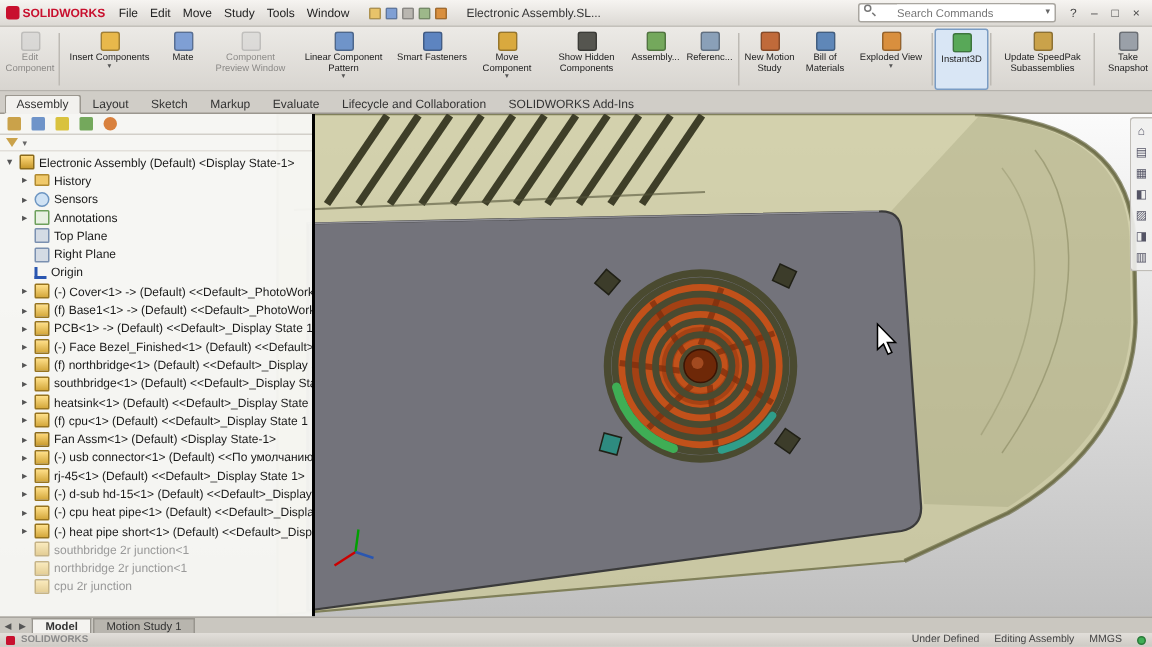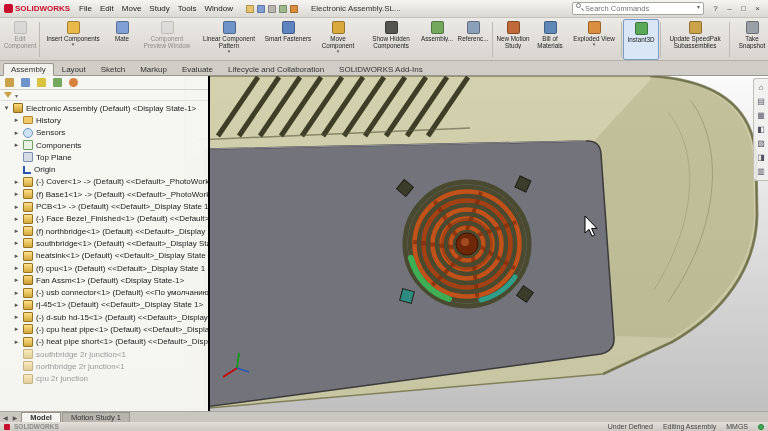--- a/index.html
+++ b/index.html
@@ -9,21 +9,21 @@
   .titlebar { height:18px; display:flex; align-items:center; gap:5px; padding:0 4px;
     background:linear-gradient(#f6f4f1,#dcd9d4); border-bottom:1px solid #c4c1bb; font-size:8px; color:#222; }
   .logo { display:flex; align-items:center; gap:2px; font-weight:bold; color:#c8102e; font-size:8px; }
   .logo-mark { width:9px; height:9px; background:#c8102e; border-radius:2px; display:inline-block; }
   .menus { display:flex; }
   .menus span { padding:0 4px; }
   .qat { display:flex; gap:3px; margin-left:4px; align-items:center; }
   .qat i { width:8px; height:8px; border-radius:1px; display:inline-block; border:1px solid rgba(0,0,0,.25); }
   .qi-open{background:#e8c36a}.qi-save{background:#7f9fd4}.qi-print{background:#b9b6b0}.qi-undo{background:#9db88a}.qi-rebuild{background:#d98f3e}
   .doc-title { margin-left:8px; color:#333; white-space:nowrap; }
-  .search { margin-left:auto; display:flex; gap:4px; width:132px; height:13px;
+  .search { margin-left:auto; display:flex; gap:17px; width:132px; height:13px;
     background:#fff; border:1px solid #a9a6a0; border-radius:2px; padding:0 3px; }
   .mag { width:5px; height:5px; border:1.2px solid #777; border-radius:50%; position:relative; flex:none; }
   .mag::after { content:""; position:absolute; width:3px; height:1.2px; background:#777; transform:rotate(45deg); left:3.5px; top:4.5px; }
   .search input { border:none; outline:none; flex:1; font-size:7.5px; font-family:inherit; color:#555; min-width:0; }
   .search .dd { font-size:6px; color:#666; }
   .win-controls { display:flex; gap:1px; }
   .win-controls span { width:13px; text-align:center; font-size:8px; color:#444; }
 
   
   .ribbon { height:43px; display:flex; align-items:stretch; padding:1px 2px 0 2px; overflow:hidden;
@@ -340,26 +340,31 @@
           <span>History</span>
         </div>
       <div class="trow">
           <span class="arr">▸</span>
           <span class="tico i-sensor"></span>
           <span>Sensors</span>
         </div>
       <div class="trow">
           <span class="arr">▸</span>
           <span class="tico i-annot"></span>
-          <span>Components</span>
+          <span>Annotations</span>
         </div>
       <div class="trow">
           <span class="noarr"></span>
           <span class="tico i-plane"></span>
           <span>Top Plane</span>
+        </div>
+      <div class="trow">
+          <span class="noarr"></span>
+          <span class="tico i-plane"></span>
+          <span>Right Plane</span>
         </div>
       <div class="trow">
           <span class="noarr"></span>
           <span class="tico i-origin"></span>
           <span>Origin</span>
         </div>
       <div class="trow">
           <span class="arr">▸</span>
           <span class="tico i-part"></span>
           <span>(-) Cover&lt;1&gt; -&gt; (Default) &lt;&lt;Default&gt;_PhotoWorks Dis</span>

